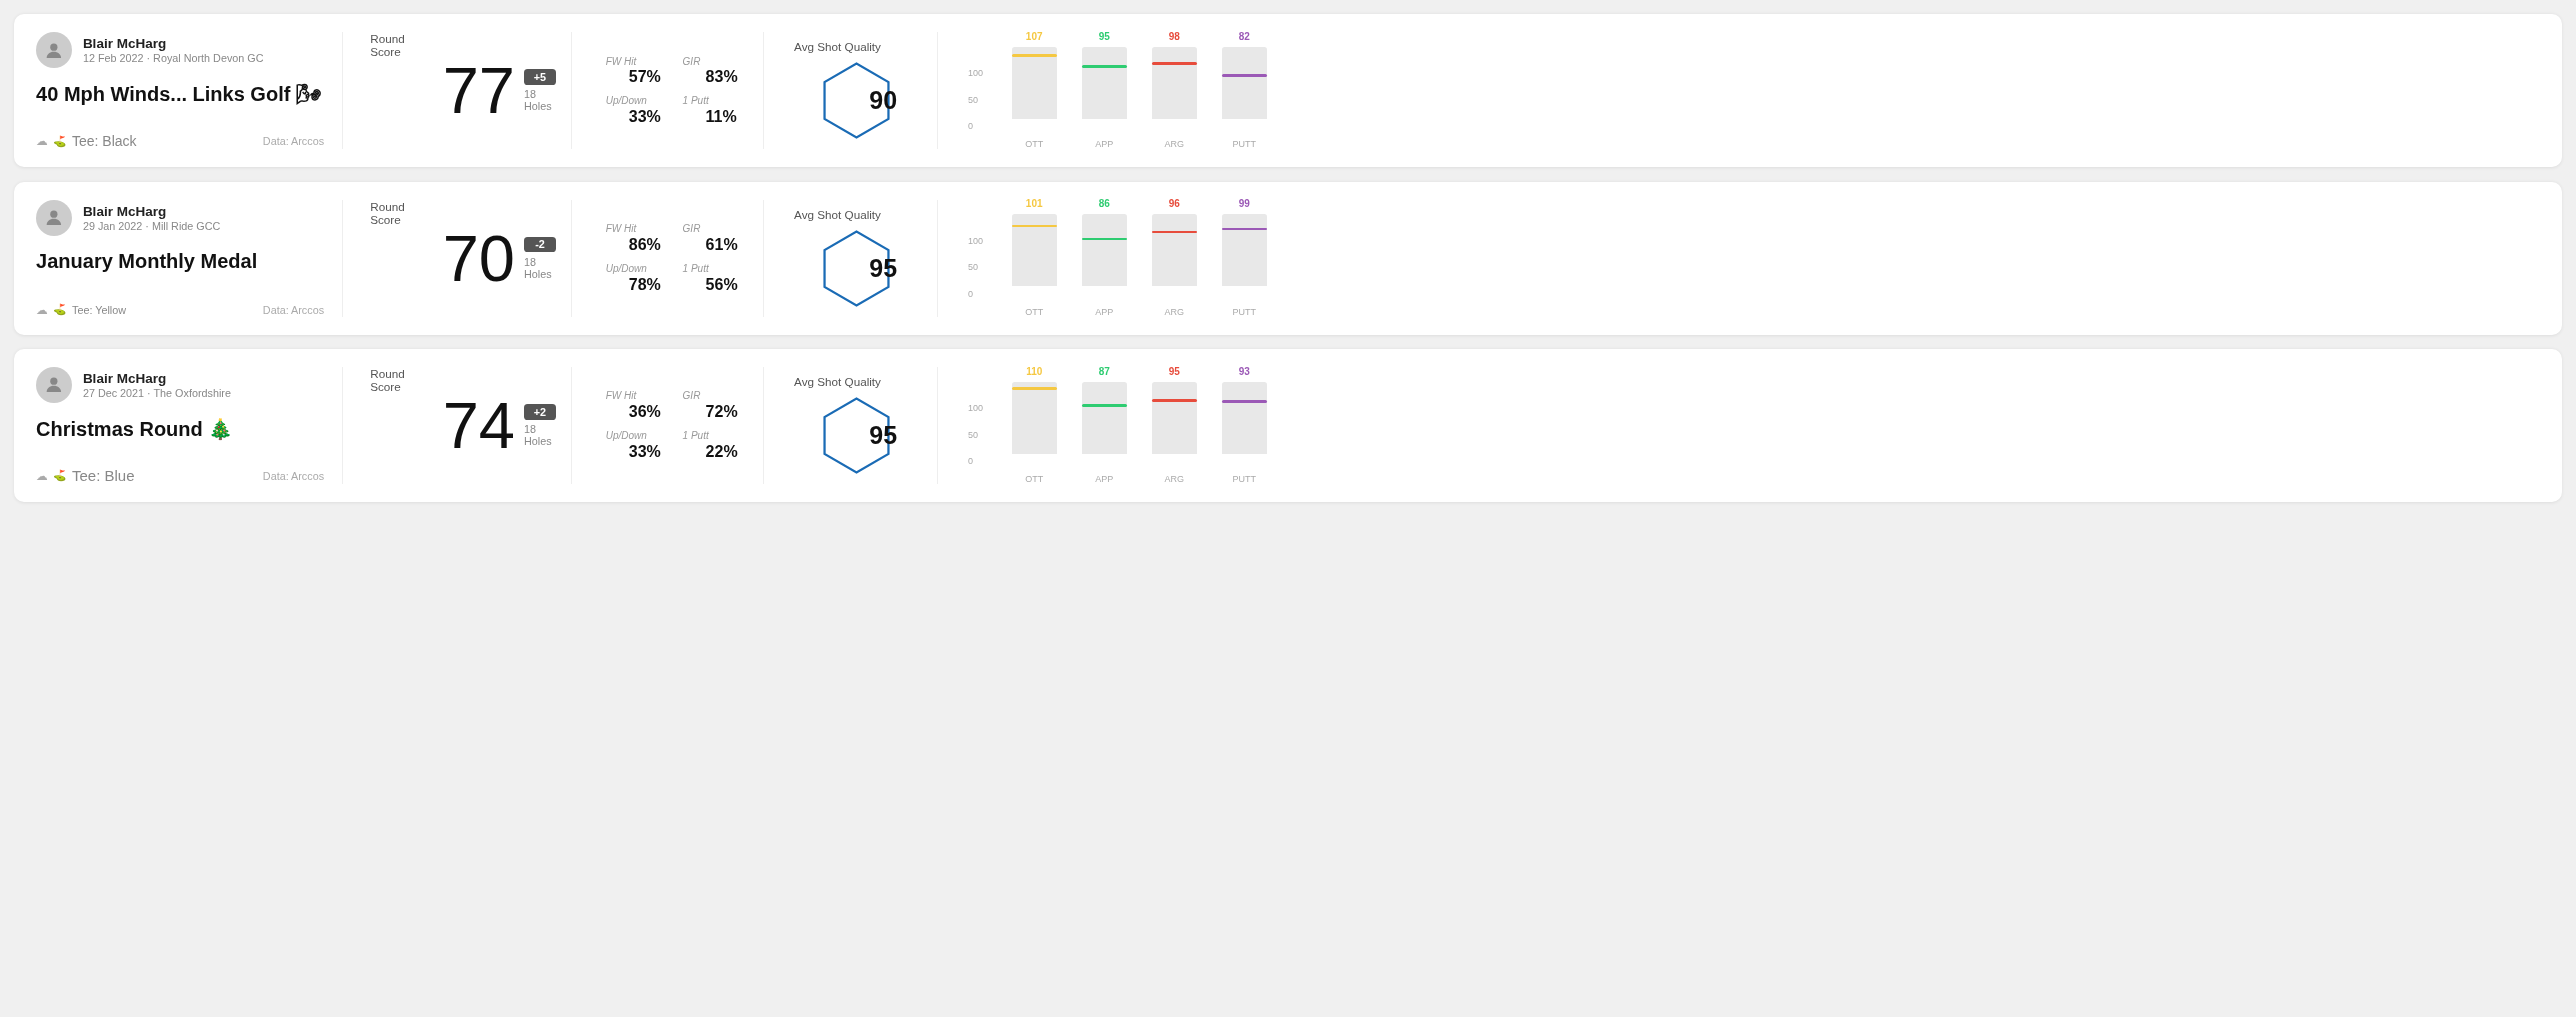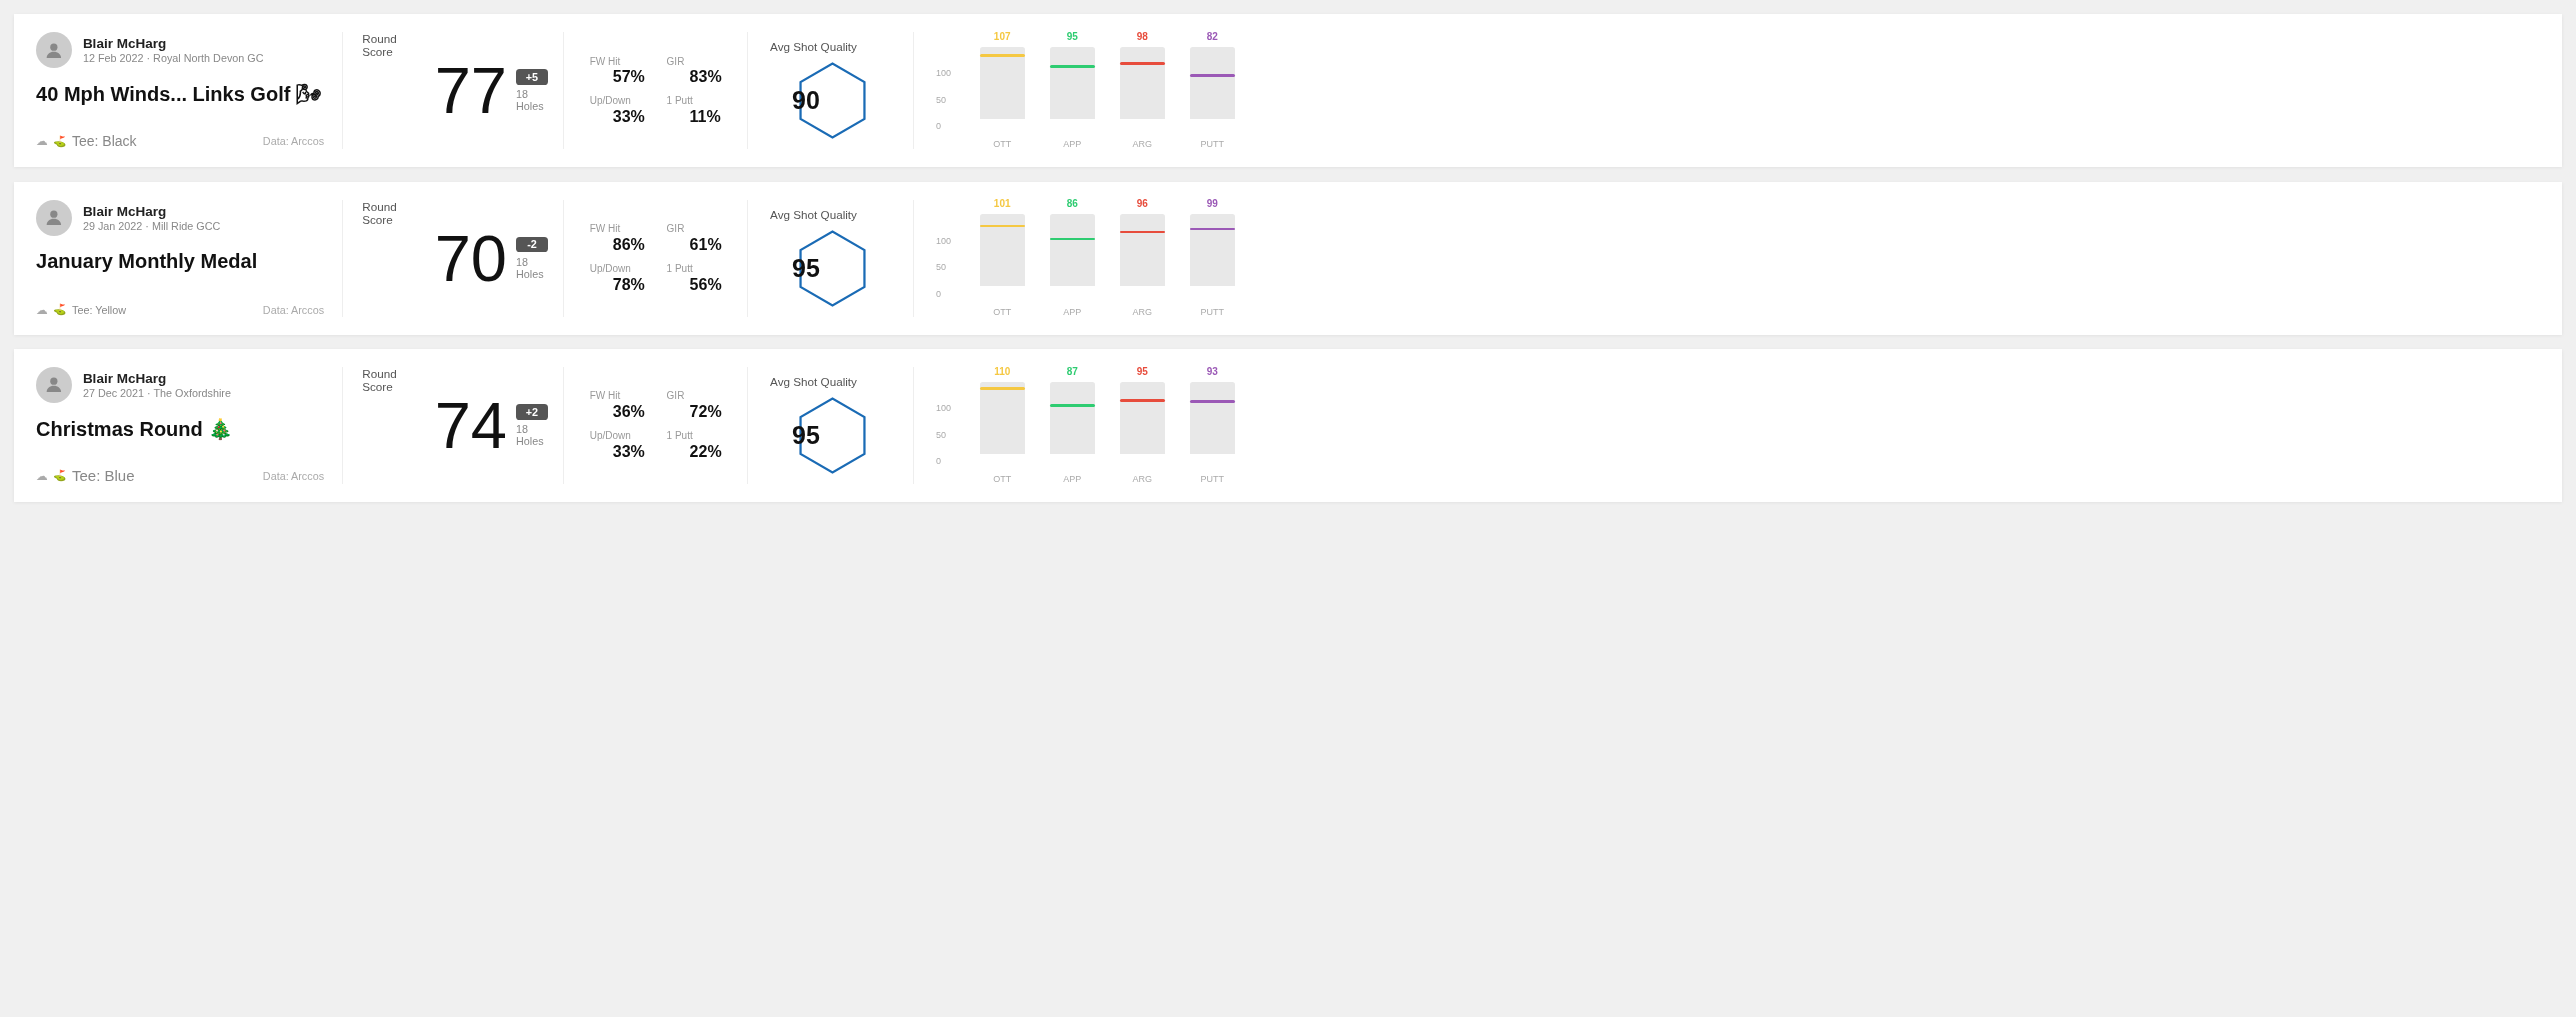--- a/index.html
+++ b/index.html
@@ -4,26 +4,26 @@
   <style>
     * { box-sizing: border-box; margin: 0; padding: 0; }
     body {
       font-family: -apple-system, BlinkMacSystemFont, 'Segoe UI', sans-serif;
       background: #f0f0f0;
       padding: 14.4px;
       min-width: 1263px;
     }
     .card {
       background: #fff;
-      border-radius: 0;
+      border-radius: 10px;
       margin-bottom: 14.4px;
       padding: 18px 21.7px;
       display: flex;
       align-items: stretch;
-      gap: 4px;
+      gap: 12px;
       box-shadow: 0 0.9px 3.6px rgba(0,0,0,0.08);
     }
     .left-section {
       width: 307px;
       min-width: 307px;
       display: flex;
       flex-direction: column;
       justify-content: space-between;
       padding-right: 18px;
       border-right: 0.9px solid #eee;
@@ -137,20 +137,21 @@
     .stats-grid {
       display: grid;
       grid-template-columns: 1fr 1fr;
       gap: 9px 18px;
     }
     .stat-item {}
     .stat-label {
       font-size: 10px;
       color: #999;
       margin-bottom: 1.8px;
+      font-style: italic;
     }
     .stat-value {
       font-size: 16px;
       font-weight: 800;
       color: #111;
       margin-left: 23px;
     }
     .quality-section {
       width: 162px;
       min-width: 162px;
@@ -166,21 +167,21 @@
       font-size: 11.7px;
       color: #555;
       align-self: flex-start;
     }
     .hexagon-container {
       position: relative;
       width: 81px;
       height: 81px;
       display: flex;
       align-items: center;
-      justify-content: flex-start;
+      justify-content: flex-end;
     }
     .hexagon-container svg {
       position: absolute;
       top: 0; left: 0;
     }
     .hex-score {
       font-size: 25px;
       font-weight: 900;
       color: #111;
       position: relative;

